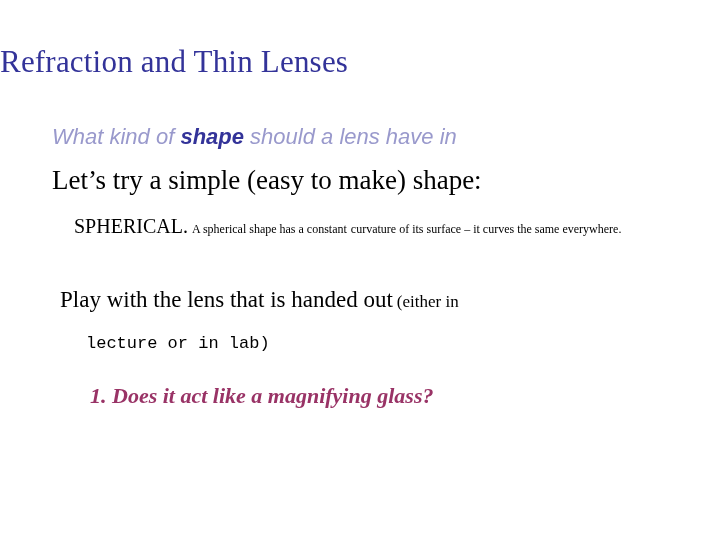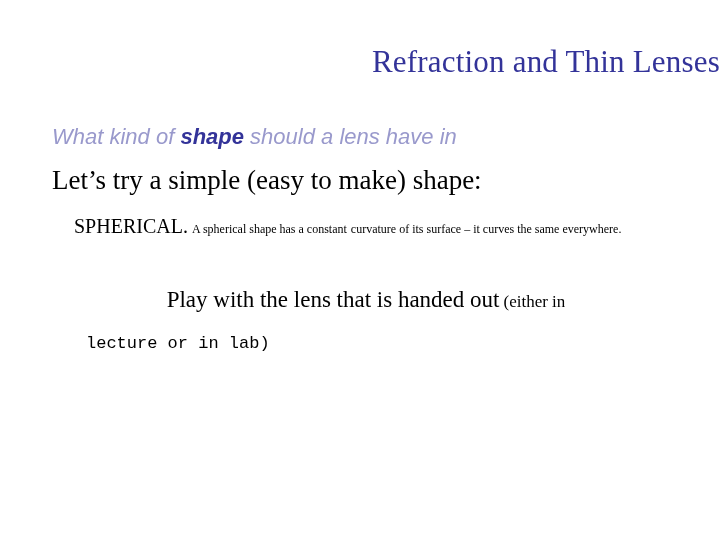--- a/index.html
+++ b/index.html
@@ -17,21 +17,21 @@
     position: relative;
     width: 720px;
     height: 540px;
     box-sizing: border-box;
   }
   .slide-title {
     position: absolute;
     top: 44px;
     left: 0;
     width: 720px;
-    text-align: right;
+    text-align: left;
     font-family: "Liberation Serif", serif;
     font-size: 31px;
     color: #333399;
     letter-spacing: 0.2px;
   }
   .body-block {
     position: absolute;
     top: 122px;
     left: 52px;
     width: 620px;
@@ -70,21 +70,20 @@
     font-size: 20px;
   }
   .line-3 .small {
     font-family: "Liberation Serif", serif;
     font-size: 12px;
   }
   .line-4 {
     margin: 44px 0 0 8px;
     color: #000000;
     line-height: 1.3;
-    text-align: center;
   }
   .line-4 .big {
     font-family: "Liberation Serif", serif;
     font-size: 23px;
   }
   .line-4 .small {
     font-family: "Liberation Serif", serif;
     font-size: 17px;
   }
   .line-5 {
@@ -122,15 +121,16 @@
       <span class="small">A spherical shape has a constant</span>
       <span class="small">curvature of its surface – it curves the same everywhere.</span>
     </p>
 
     <p class="line-4">
       <span class="big">Play with the lens that is handed out</span>
       <span class="small">(either in</span>
     </p>
     <p class="line-5">lecture or in lab)</p>
 
+    <p class="line-6">1.  Does it act like a magnifying glass?</p>
 
   </div>
 </div>
 
 </body></html>

